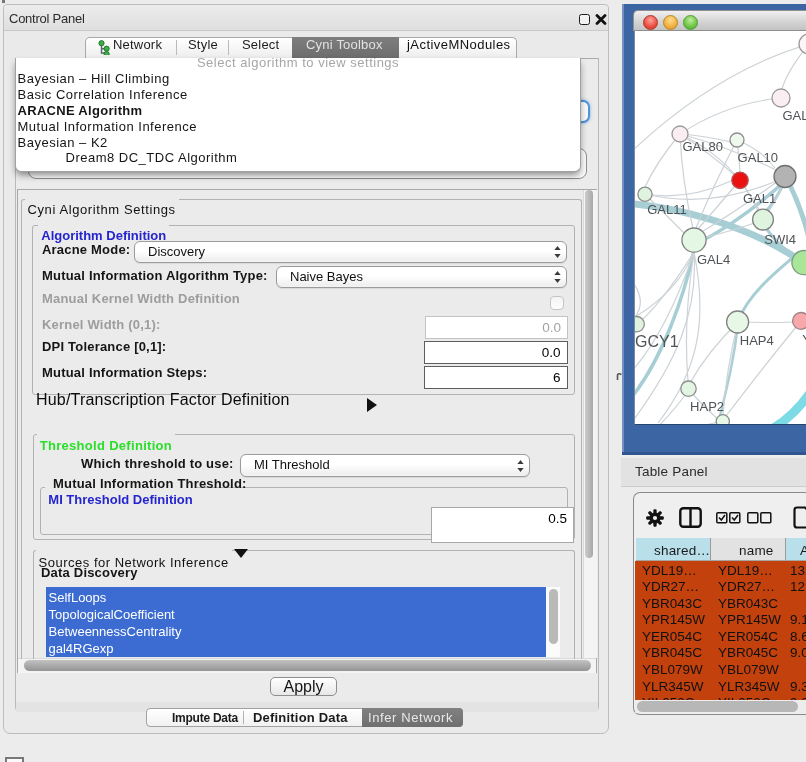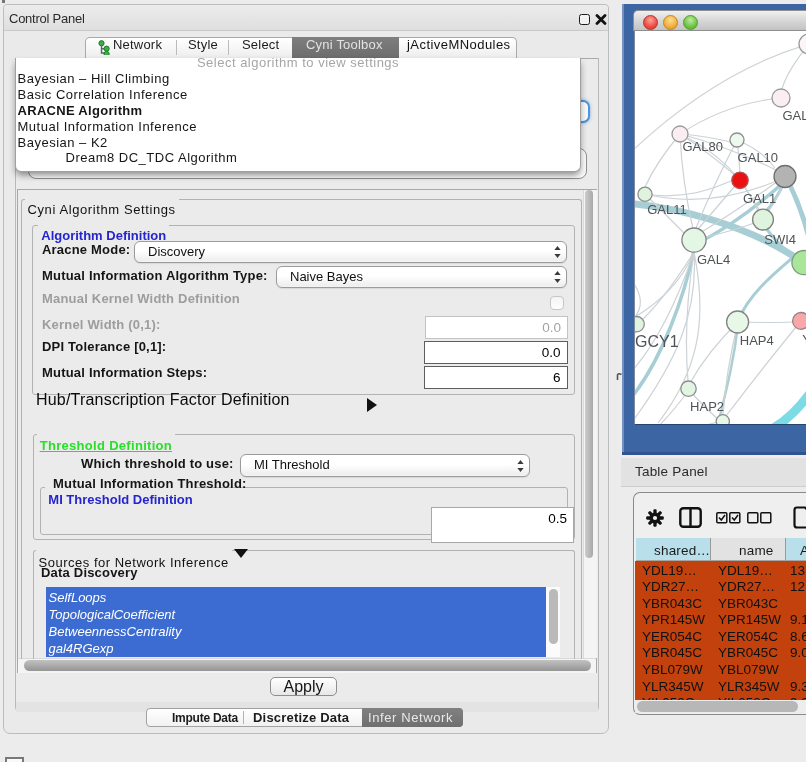--- a/index.html
+++ b/index.html
@@ -105,21 +105,21 @@
 <div class="field" style="left:424px;top:365.5px;width:143.5px;height:23px;border:1.5px solid #5e5e5e;box-sizing:border-box;">
  <div class="fv" style="top:3px;">6</div>
   </div>
 
 <div class="t" style="left:36px;top:392px;color:#0a0a0a;font-size:16px;letter-spacing:0.2px;">Hub/Transcription Factor Definition</div>
 <svg class="abs" style="left:366px;top:398px;" width="12" height="14" viewBox="0 0 12 14">
     <path d="M1 0 L11 7 L1 14 Z" fill="#111"></path>
   </svg>
 
 <div class="grp" style="left:33px;top:434px;width:540px;height:104px;"></div>
-<div class="gtitle b" style="left:36.7px;top:427px;color:#2ade2a;letter-spacing:0.3px;text-decoration:underline;">Threshold Definition</div>
+<div class="gtitle b" style="left:36.7px;top:427px;color:#2ade2a;letter-spacing:0.3px;">Threshold Definition</div>
 
 <div class="t b" style="left:81px;top:456px;">Which threshold to use:</div>
 <div class="combo" style="left:240px;top:454px;width:288px;height:21px;">
  <div class="ct">MI Threshold</div>
  <svg class="carr" viewBox="0 0 7 12">
       <path d="M3.5 0 L6.6 4 H0.4 Z" fill="#3a3a3a"></path>
       <path d="M3.5 12 L0.4 8 H6.6 Z" fill="#3a3a3a"></path>
     </svg>
 </div>
 
@@ -130,36 +130,36 @@
  <div class="fv" style="top:3px;">0.5</div>
   </div>
 
 <div class="grp" style="left:33px;top:550px;width:540px;height:108px;border-bottom:none;border-radius:3px 3px 0 0;"></div>
 <div class="gtitle" style="left:35.6px;top:544px;color:#111;letter-spacing:0.5px;">Sources for Network Inference</div>
 <svg class="abs" style="left:234px;top:549px;" width="14" height="9" viewBox="0 0 14 9">
     <path d="M0 0 L14 0 L7 9 Z" fill="#111"></path>
   </svg>
 <div class="t b" style="left:41px;top:565px;">Data Discovery</div>
 
-<div class="abs" style="left:46px;top:587px;width:500px;height:69.5px;background:#3c6cd1;overflow:hidden;font-style:italic;">
+<div class="abs" style="left:46px;top:587px;width:500px;height:69.5px;background:#3c6cd1;overflow:hidden;">
  <div style="position:absolute;left:2.5px;top:1.5px;font-size:13px;line-height:17.3px;color:#fff;">SelfLoops<br>TopologicalCoefficient<br>BetweennessCentrality<br>gal4RGexp</div>
 </div>
 <div class="abs" style="left:546px;top:587px;width:14px;height:69.5px;background:#fbfbfb;"></div>
 <div class="abs" style="left:548.5px;top:589px;width:9px;height:55px;border-radius:4.5px;background:#b9b9b9;"></div>
 
 <div class="abs" style="left:270px;top:677px;width:67px;height:19px;border:1px solid #8e8e8e;border-radius:5px;background:linear-gradient(#ffffff,#f2f2f2 55%,#e7e7e7);box-sizing:border-box;">
  <div style="text-align:center;font-size:16px;line-height:17px;color:#141414;">Apply</div>
 </div>
 
 <div class="abs" style="left:16px;top:702px;width:582px;height:10px;background:#e3e3e3;"></div>
 <div class="abs" style="left:146px;top:708px;width:317px;height:19px;border:1px solid #a2a2a2;border-radius:4px;background:linear-gradient(#ffffff,#f1f1f1);box-sizing:border-box;"></div>
 <div class="abs" style="left:362px;top:708px;width:101px;height:19px;background:linear-gradient(#818181,#6f6f6f);border-radius:0 4px 4px 0;"></div>
 <div class="abs" style="left:243px;top:711px;width:1px;height:13px;background:#b3b3b3;"></div>
 <div class="t b" style="left:172px;top:710px;color:#1b1b1b;font-size:12px;letter-spacing:-0.25px;">Impute Data</div>
-<div class="t b" style="left:253px;top:709.5px;color:#1b1b1b;">Discretize Data</div>
+<div class="t b" style="left:253px;top:709.5px;color:#1b1b1b;">Definition Data</div>
 <div class="t" style="left:368px;top:709.5px;color:#e8e8e8;letter-spacing:0.6px;">Infer Network</div>
 
 <div class="abs" style="left:15px;top:58px;width:566px;height:114px;background:#fff;border:1px solid #a0a0a0;border-top:none;border-radius:0 0 6px 6px;box-shadow:0 4px 7px -1px rgba(0,0,0,0.45);box-sizing:border-box;z-index:20;"></div>
 <div class="t ls5" style="left:15px;top:55px;width:566px;text-align:center;color:#a6a6a6;z-index:21;">Select algorithm to view settings</div>
 <div class="t ls5" style="left:17.5px;top:71px;z-index:21;">Bayesian – Hill Climbing</div>
 <div class="t ls5" style="left:17.5px;top:87px;z-index:21;">Basic Correlation Inference</div>
 <div class="t b" style="left:17.5px;top:103px;z-index:21;letter-spacing:0.3px;">ARACNE Algorithm</div>
 <div class="t ls5" style="left:17.5px;top:119px;z-index:21;">Mutual Information Inference</div>
 <div class="t ls5" style="left:17.5px;top:135px;z-index:21;">Bayesian – K2</div>
 <div class="t ls5" style="left:17.5px;top:150px;z-index:21;margin-left:48px;">Dream8 DC_TDC Algorithm</div>

